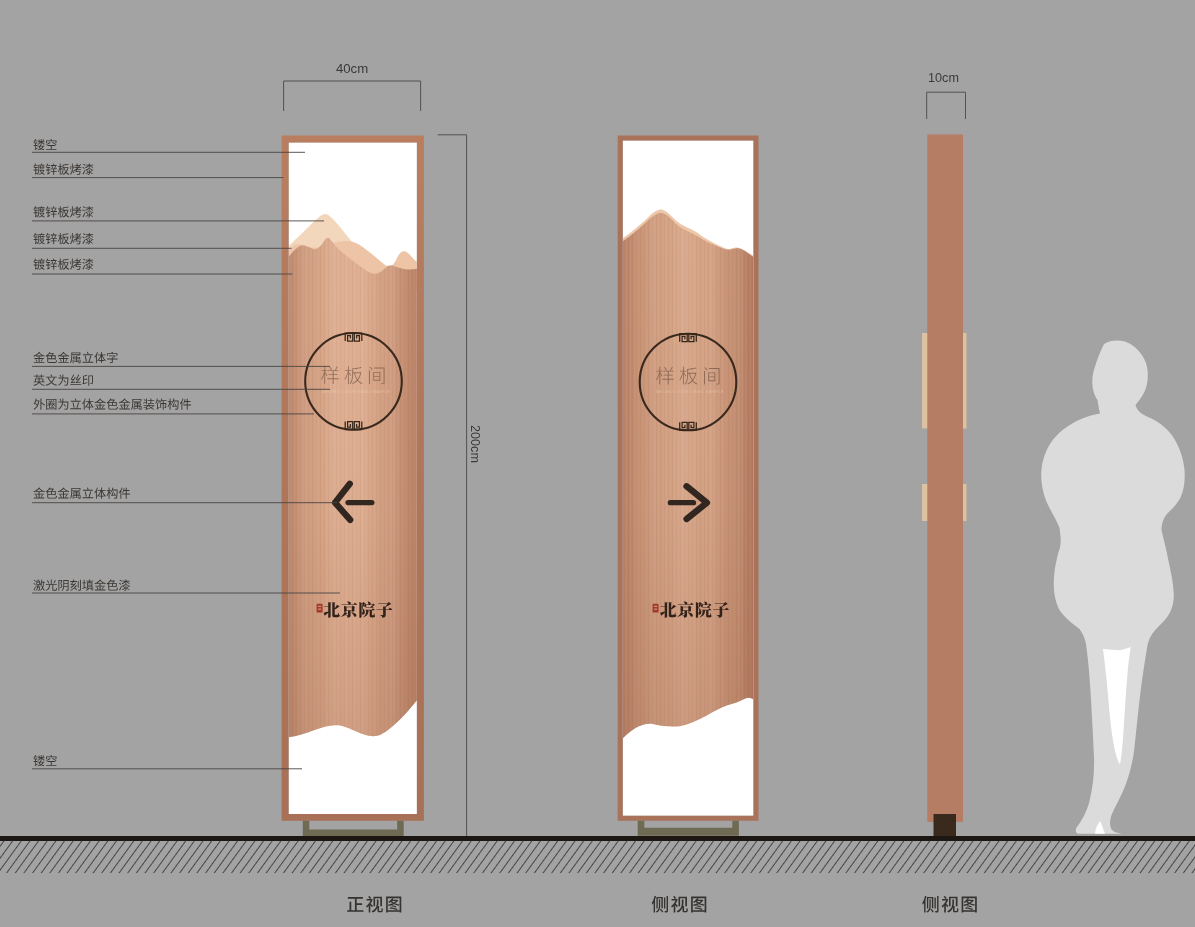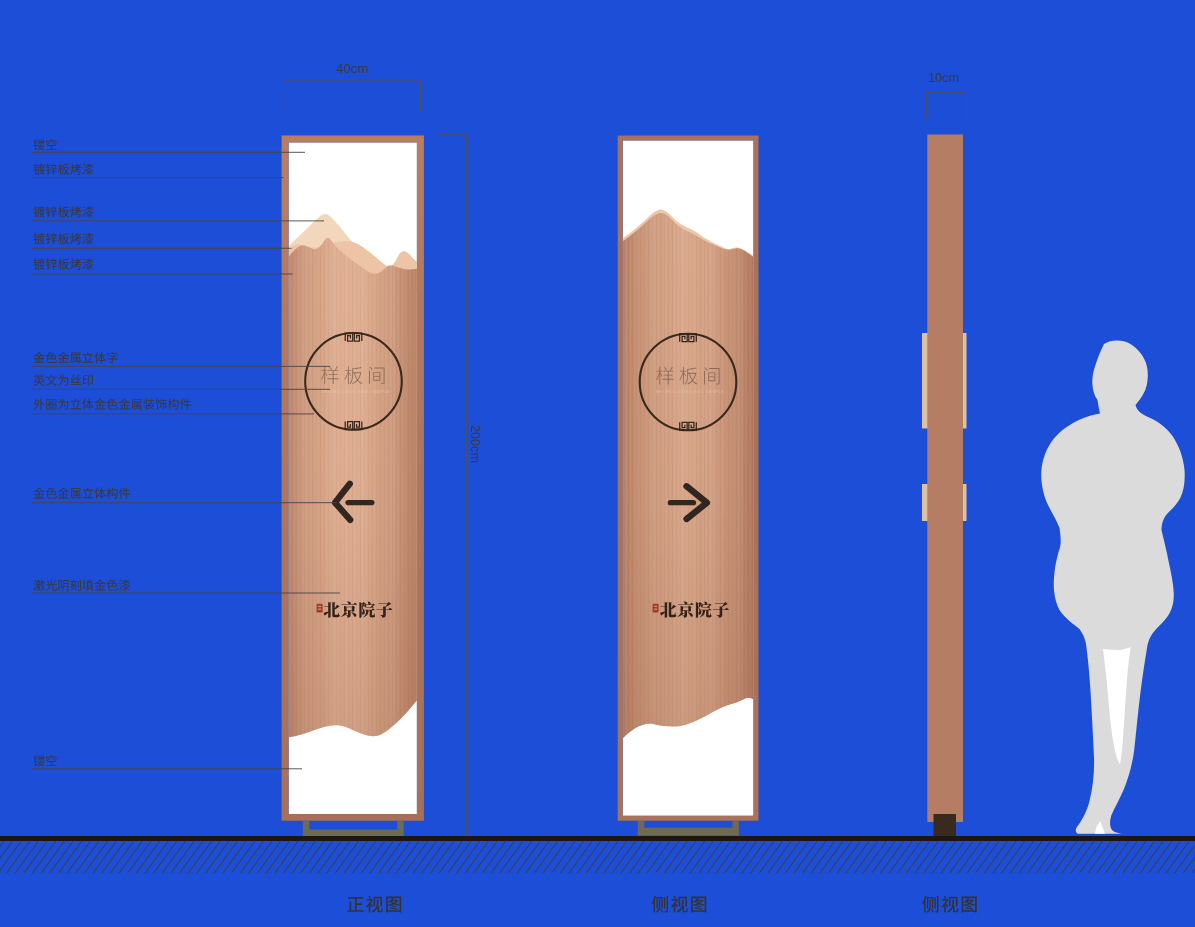--- a/index.html
+++ b/index.html
@@ -1,14 +1,14 @@
 <!DOCTYPE html>
 <html><head><meta charset="utf-8"><style>
 html,body{margin:0;padding:0;background:#ffffff;}
-#page{position:relative;width:1195px;height:927px;background:#1d4ed8;overflow:hidden;
+#page{position:relative;width:1195px;height:927px;background:#a3a3a3;overflow:hidden;
 font-family:"Liberation Sans", sans-serif;}
 </style></head><body>
 <div id="page">
 <svg width="1195" height="927" viewBox="0 0 1195 927" style="position:absolute;left:0;top:0">
 <defs>
 <linearGradient id="pan1" x1="0" y1="0" x2="1" y2="0">
  <stop offset="0" stop-color="#bf8a6e"></stop>
           <stop offset="0.1" stop-color="#cd9a7d"></stop>
  <stop offset="0.3" stop-color="#dcab8d"></stop>
           <stop offset="0.48" stop-color="#e2b295"></stop>

